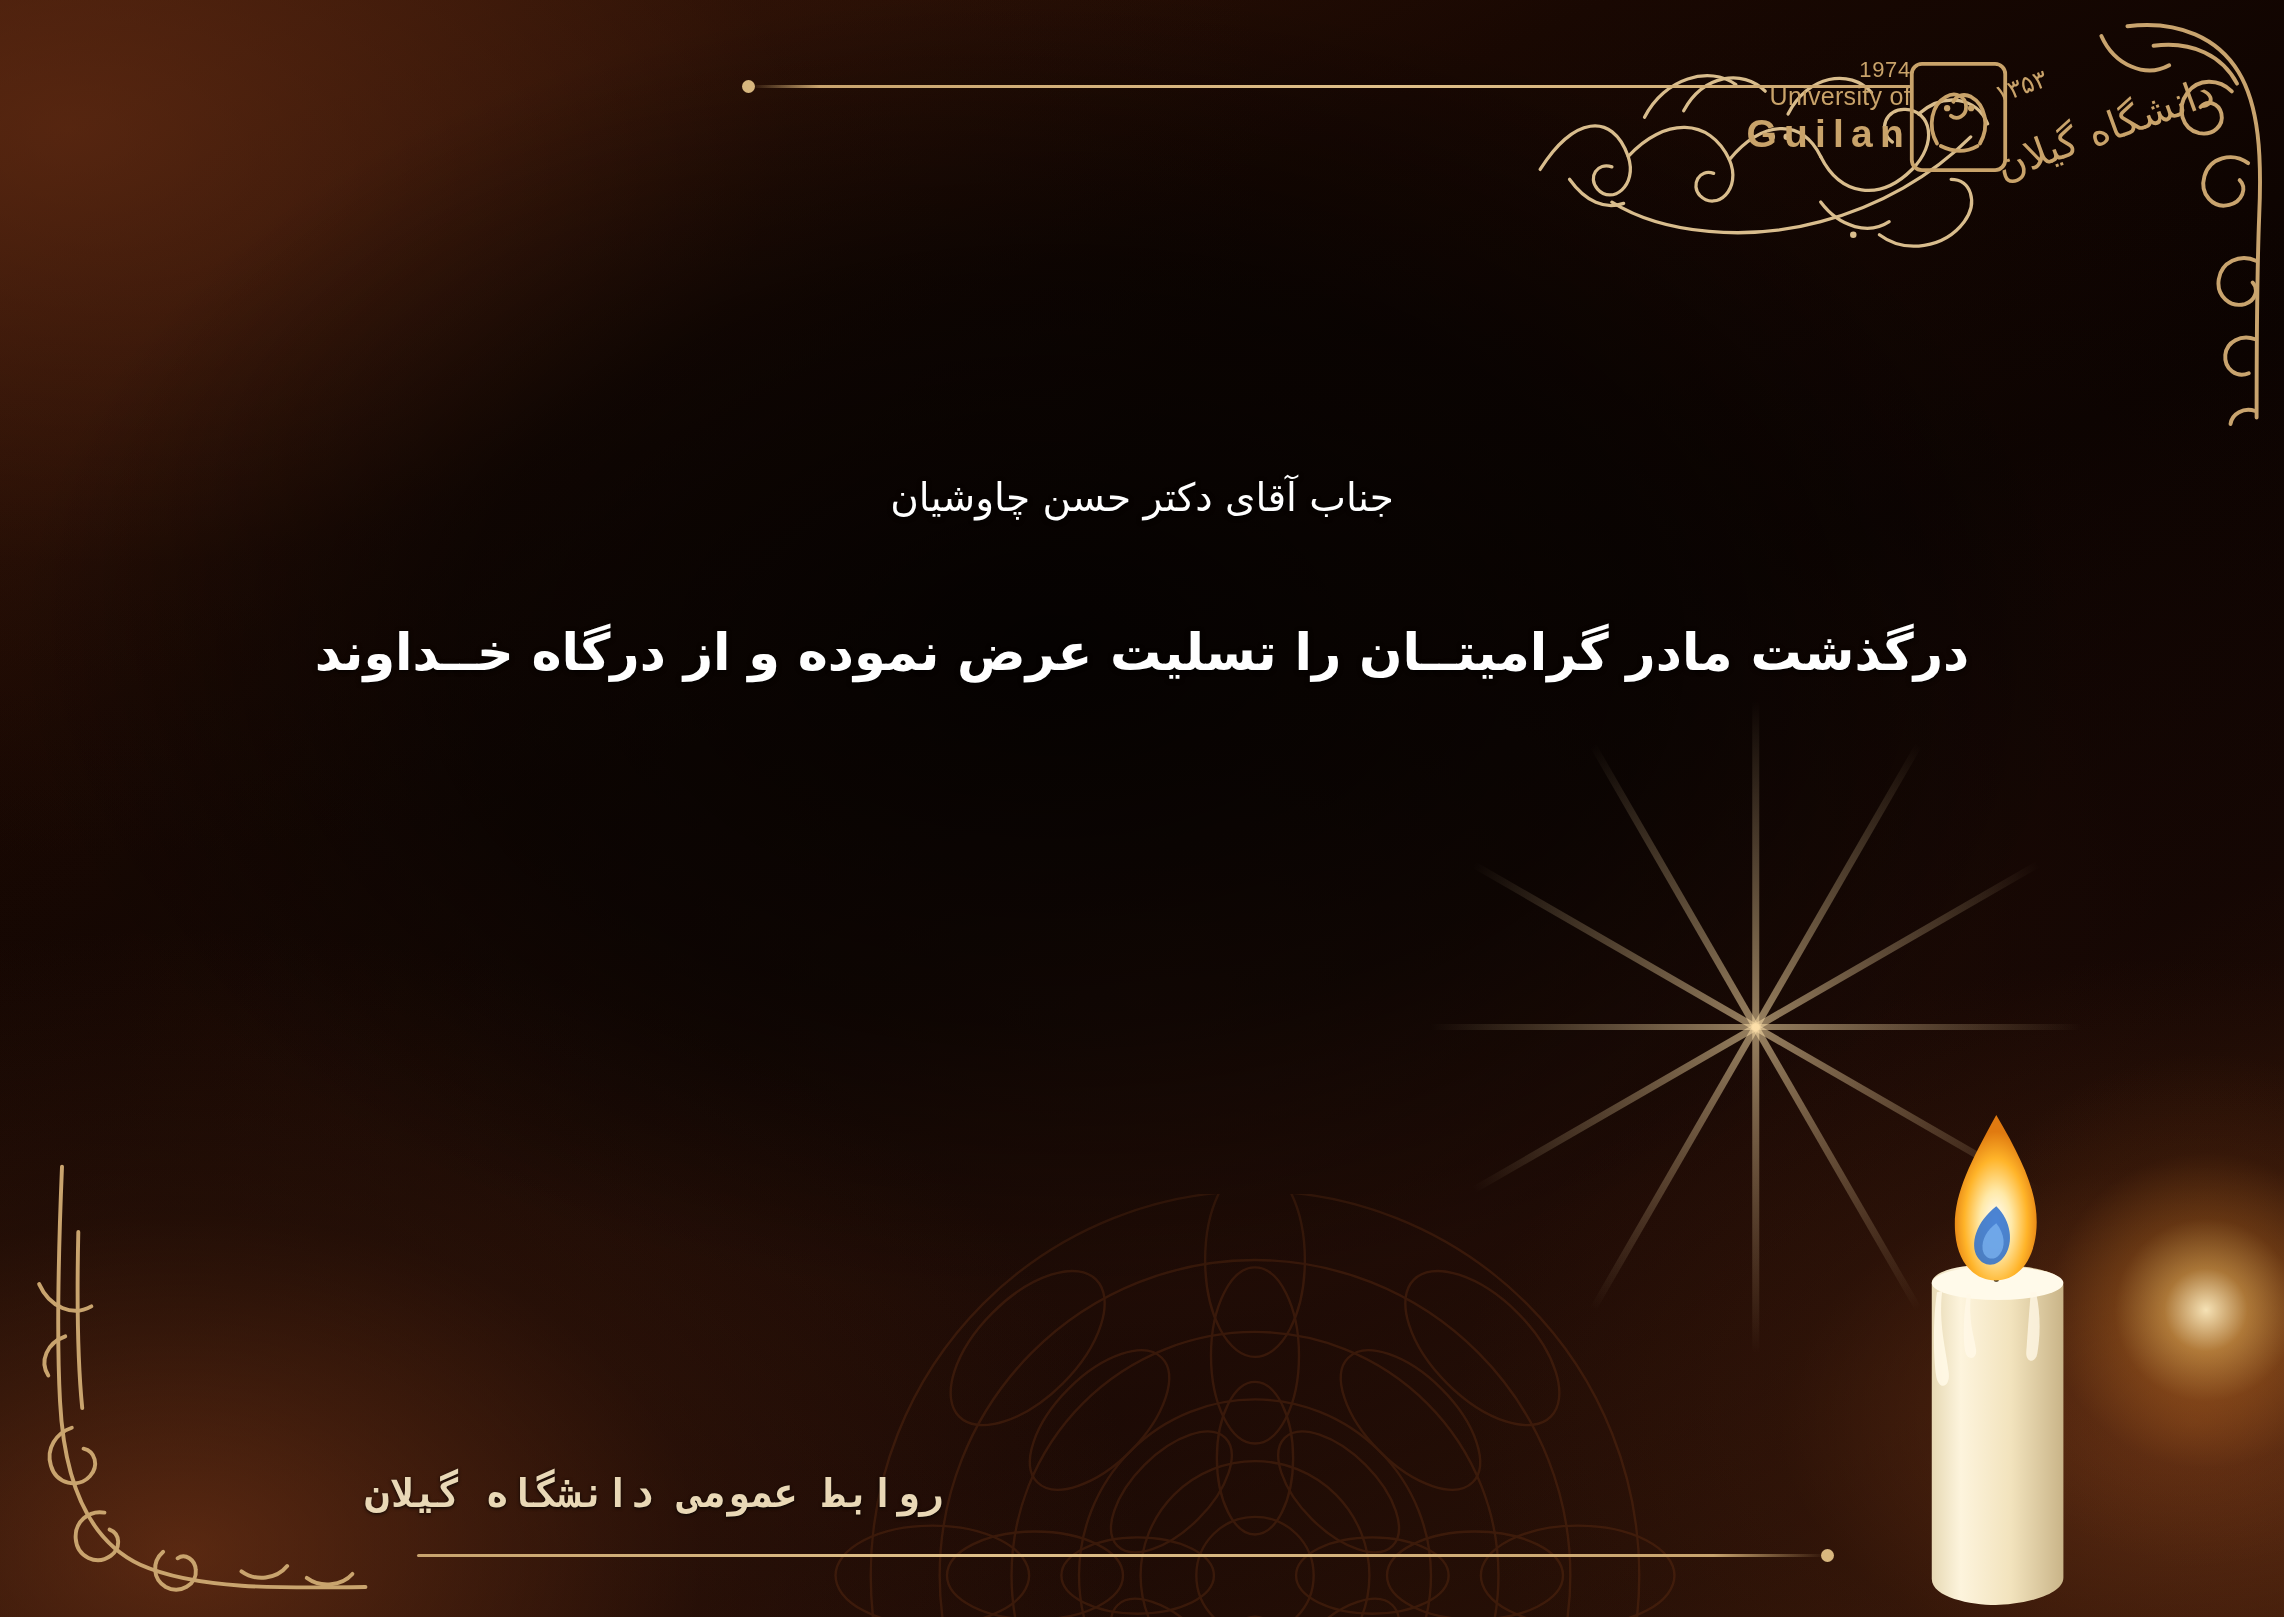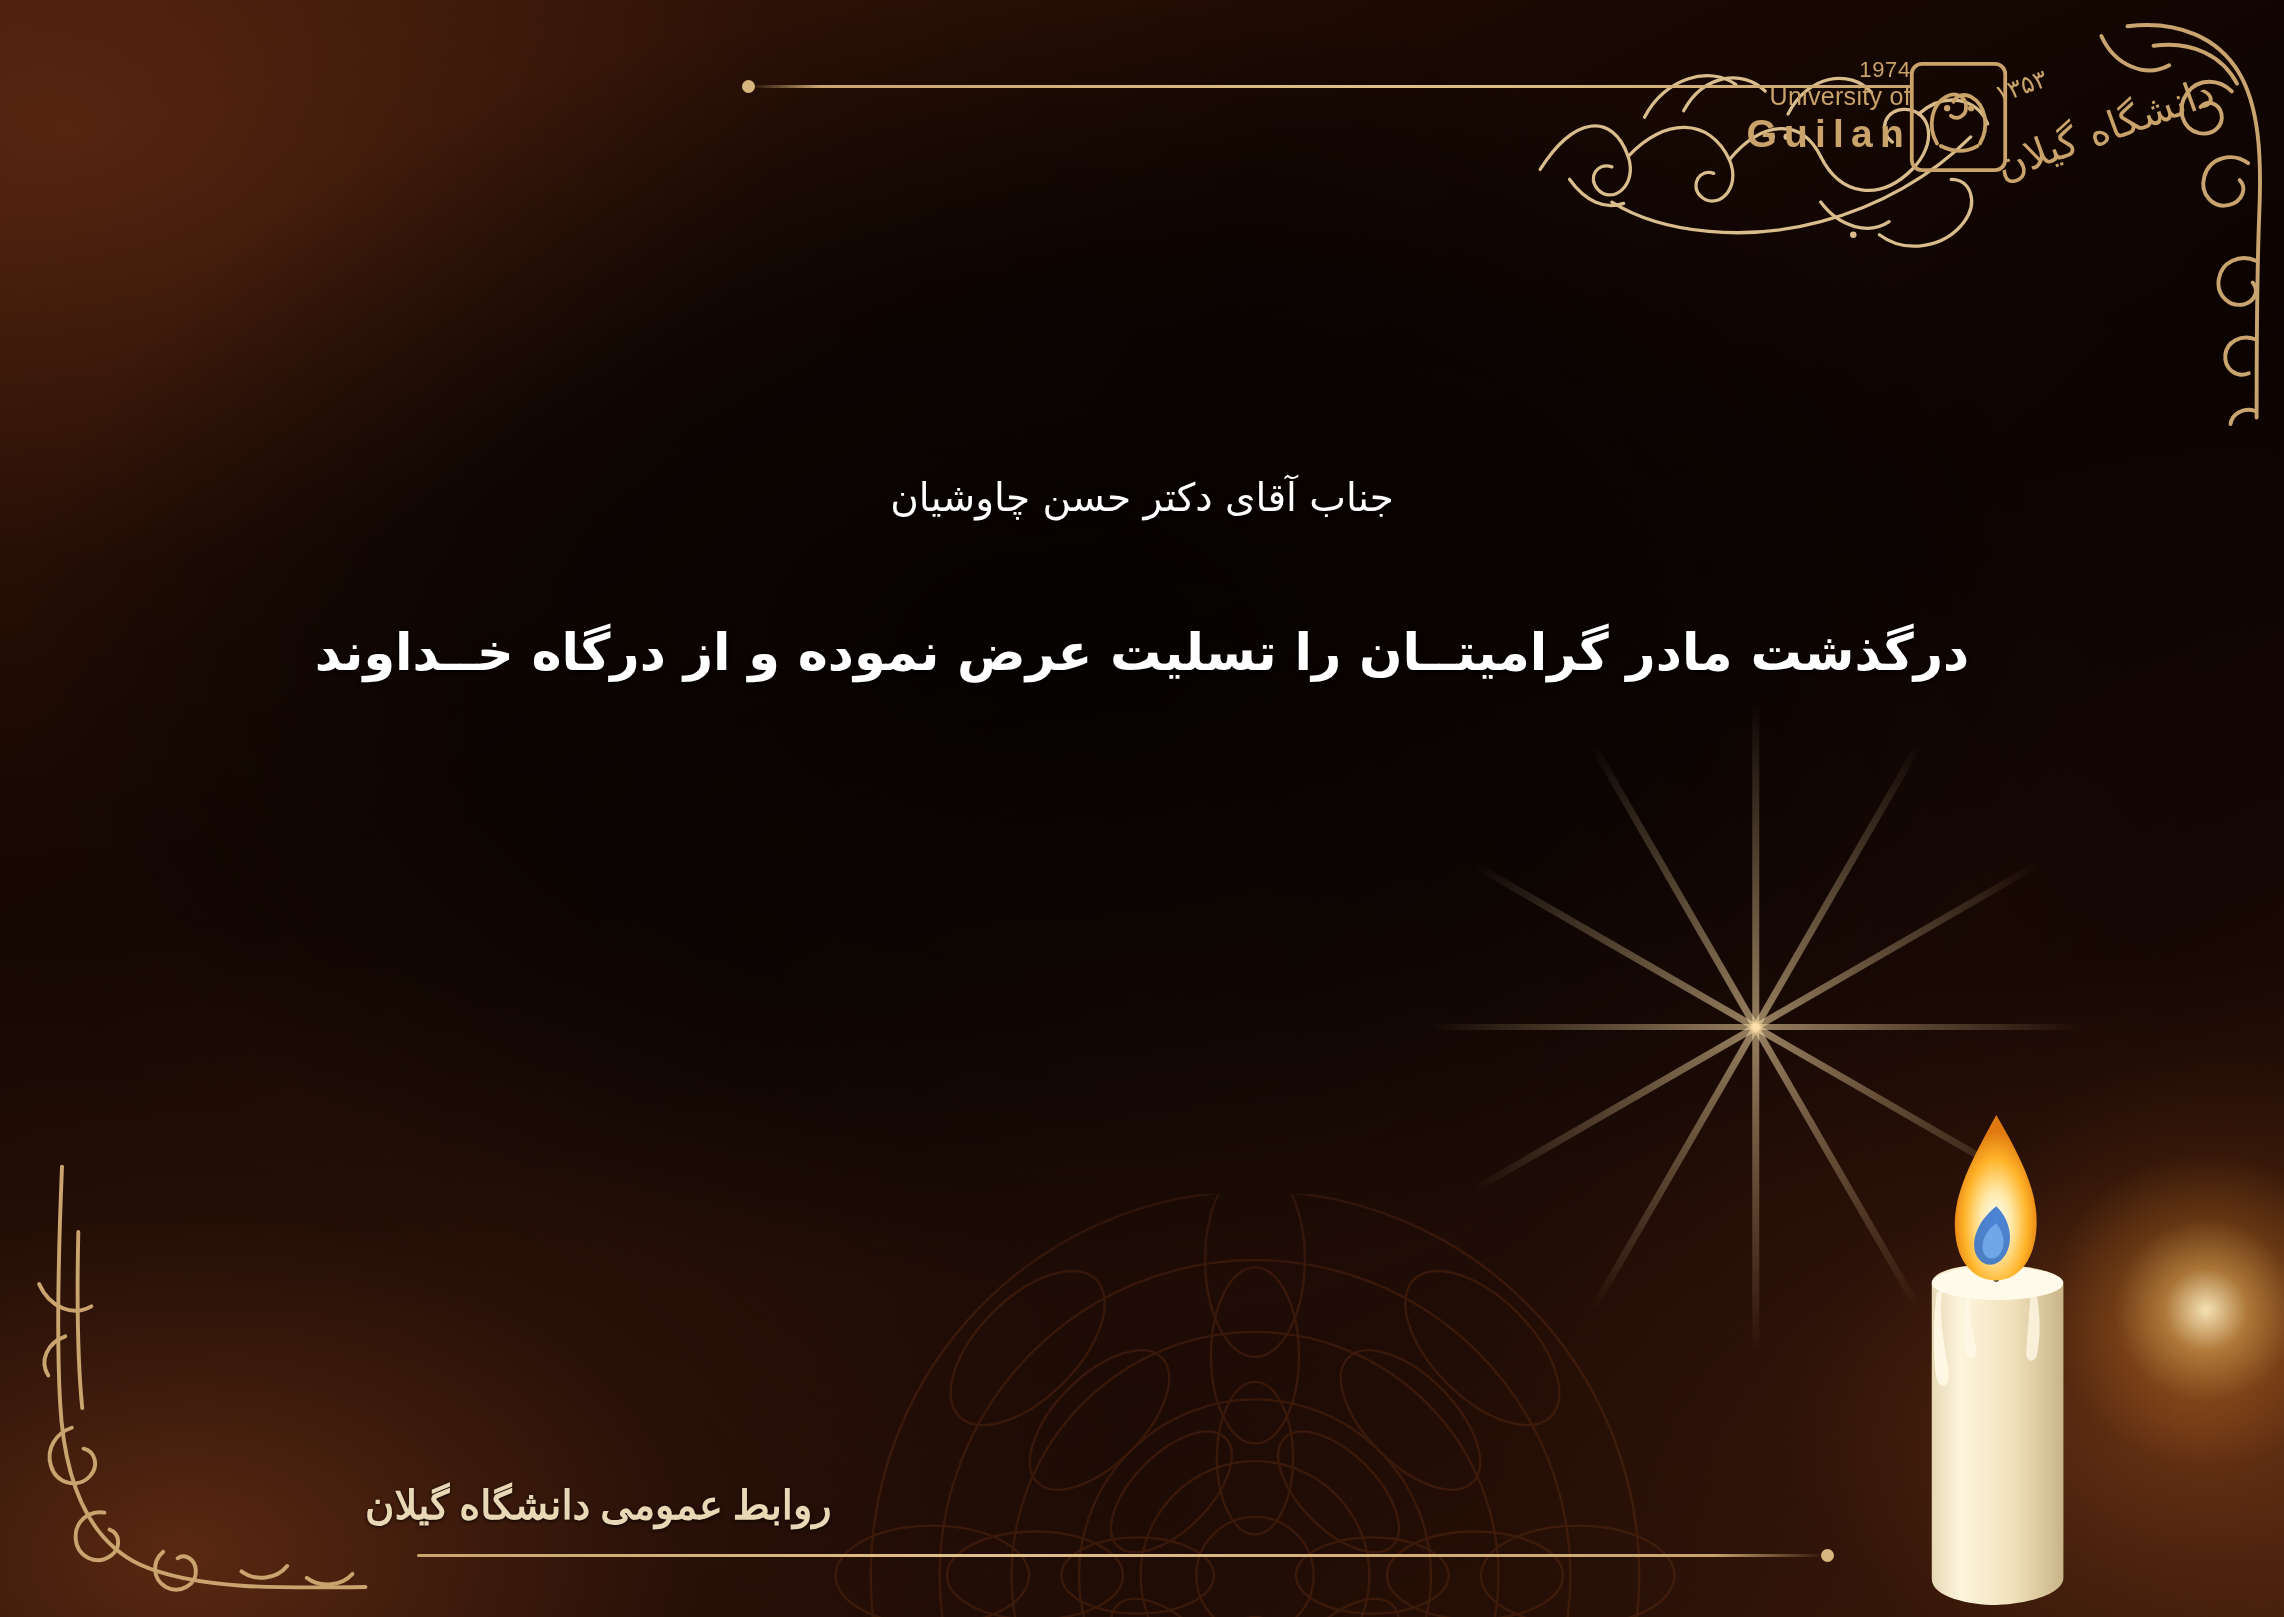--- a/index.html
+++ b/index.html
@@ -197,27 +197,27 @@
     text-align: center;
     font-family: "DejaVu Sans", sans-serif;
   }
   .body-text .ln {
     display: block;
     white-space: nowrap;
   }
   .signature {
     position: absolute;
     left: 365px;
-    bottom: 88px;
+    bottom: 98px;
     color: #e9d8b6;
     font-size: 40px;
     font-weight: bold;
     direction: rtl;
     text-shadow: 0 1.3px 3.9px rgba(0,0,0,0.8);
-    font-family: Liberation Serif, serif;
+    font-family: Liberation Mono, monospace;
   }
   
   .candle-wrap {
     position: absolute;
     right: 59px;
     bottom: 0px;
     width: 404px;
     height: 574px;
     pointer-events: none;
   }

